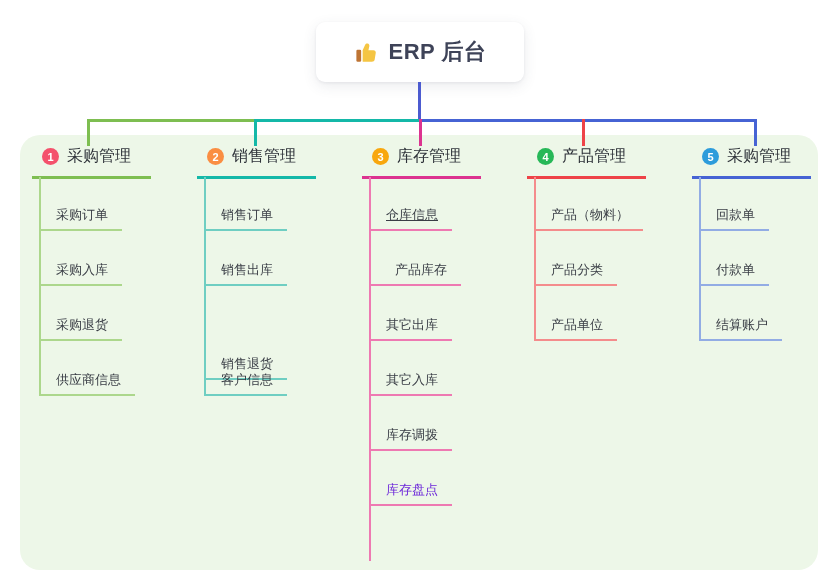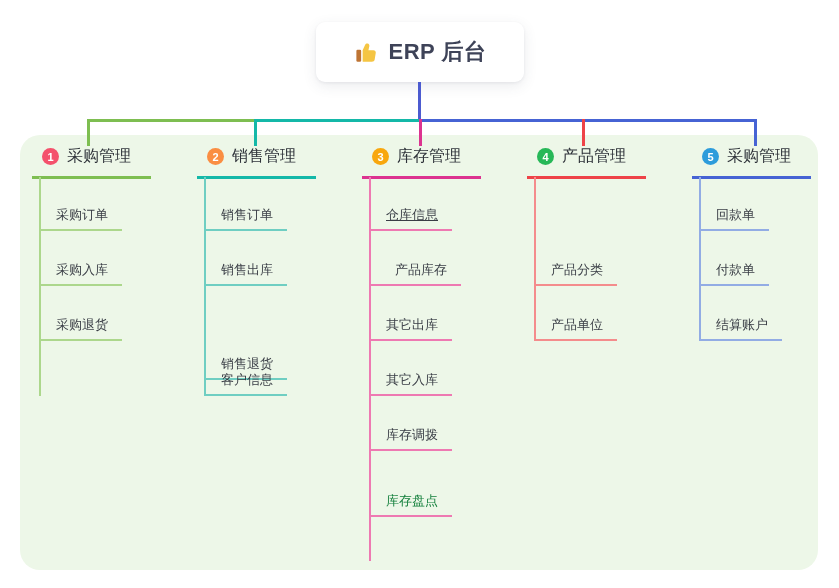--- a/index.html
+++ b/index.html
@@ -60,20 +60,21 @@
     <div class="line" style="left: 420px; top: 119px; width: 336.5px; height: 3px; background: rgb(70, 99, 212);"></div>
     <div class="line" style="left: 87px; top: 119px; width: 3px; height: 27px; background: rgb(126, 190, 81);"></div>
     <div class="branch-header" style="left: 32px; border-bottom: 3px solid rgb(126, 190, 81); color: rgb(47, 51, 58);">
       <span class="badge" style="background: rgb(244, 81, 108); color: rgb(255, 255, 255);">1</span>
       <span>采购管理</span>
     </div>
     <div class="line" style="left: 39px; top: 177px; width: 2px; height: 219px; background: rgb(172, 215, 140);"></div>
     <div class="child-node" style="left: 39px; top: 208px; border-bottom: 2px solid rgb(172, 215, 140); color: rgb(58, 62, 70); text-align: center;">采购订单</div>
     <div class="child-node" style="left: 39px; top: 263px; border-bottom: 2px solid rgb(172, 215, 140); color: rgb(58, 62, 70);">采购入库</div>
     <div class="child-node" style="left: 39px; top: 318px; border-bottom: 2px solid rgb(172, 215, 140); color: rgb(58, 62, 70);">采购退货</div>
+    <div class="child-node" style="left: 39px; top: 373px; border-bottom: 2px solid rgb(172, 215, 140); color: rgb(58, 62, 70);">供应商信息</div>
     <div class="line" style="left: 254px; top: 119px; width: 3px; height: 27px; background: rgb(20, 184, 168);"></div>
     <div class="branch-header" style="left: 197px; border-bottom: 3px solid rgb(20, 184, 168); color: rgb(47, 51, 58);">
       <span class="badge" style="background: rgb(250, 142, 66); color: rgb(255, 255, 255);">2</span>
       <span>销售管理</span>
     </div>
     <div class="line" style="left: 204px; top: 177px; width: 2px; height: 219px; background: rgb(111, 206, 194);"></div>
     <div class="child-node" style="left: 204px; top: 208px; border-bottom: 2px solid rgb(111, 206, 194); color: rgb(58, 62, 70);">销售订单</div>
     <div class="child-node" style="left: 204px; top: 263px; border-bottom: 2px solid rgb(111, 206, 194); color: rgb(58, 62, 70);">销售出库</div>
     <div class="child-node" style="left: 204px; top: 318px; border-bottom: 2px solid rgb(111, 206, 194); color: rgb(58, 62, 70); margin-top: 39px;">销售退货</div>
     <div class="child-node" style="left: 204px; top: 373px; border-bottom: 2px solid rgb(111, 206, 194); color: rgb(58, 62, 70);">客户信息</div>
@@ -81,27 +82,28 @@
     <div class="branch-header" style="left: 362px; border-bottom: 3px solid rgb(220, 51, 144); color: rgb(47, 51, 58);">
       <span class="badge" style="background: rgb(248, 167, 14); color: rgb(255, 255, 255);">3</span>
       <span>库存管理</span>
     </div>
     <div class="line" style="left: 369px; top: 177px; width: 2px; height: 384px; background: rgb(238, 121, 178);"></div>
     <div class="child-node" style="left: 369px; top: 208px; border-bottom: 2px solid rgb(238, 121, 178); color: rgb(58, 62, 70); text-decoration: underline;">仓库信息</div>
     <div class="child-node" style="left: 369px; top: 263px; border-bottom: 2px solid rgb(238, 121, 178); color: rgb(58, 62, 70); padding-left: 26px;">产品库存</div>
     <div class="child-node" style="left: 369px; top: 318px; border-bottom: 2px solid rgb(238, 121, 178); color: rgb(58, 62, 70);">其它出库</div>
     <div class="child-node" style="left: 369px; top: 373px; border-bottom: 2px solid rgb(238, 121, 178); color: rgb(58, 62, 70);">其它入库</div>
     <div class="child-node" style="left: 369px; top: 428px; border-bottom: 2px solid rgb(238, 121, 178); color: rgb(58, 62, 70);">库存调拨</div>
-    <div class="child-node" style="left: 369px; top: 494px; border-bottom: 2px solid rgb(238, 121, 178); color: #15803d;">库存盘点</div>
+    <div class="child-node" style="left: 369px; top: 483px; border-bottom: 2px solid rgb(238, 121, 178); color: #6d28d9;">库存盘点</div>
     <div class="line" style="left: 581.5px; top: 119px; width: 3px; height: 27px; background: rgb(238, 67, 72);"></div>
     <div class="branch-header" style="left: 527px; border-bottom: 3px solid rgb(238, 67, 72); color: rgb(47, 51, 58);">
       <span class="badge" style="background: rgb(39, 184, 88); color: rgb(255, 255, 255);">4</span>
       <span>产品管理</span>
     </div>
     <div class="line" style="left: 534px; top: 177px; width: 2px; height: 164px; background: rgb(244, 140, 140);"></div>
+    <div class="child-node" style="left: 534px; top: 208px; border-bottom: 2px solid rgb(244, 140, 140); color: rgb(58, 62, 70);">产品（物料）</div>
     <div class="child-node" style="left: 534px; top: 263px; border-bottom: 2px solid rgb(244, 140, 140); color: rgb(58, 62, 70);">产品分类</div>
     <div class="child-node" style="left: 534px; top: 318px; border-bottom: 2px solid rgb(244, 140, 140); color: rgb(58, 62, 70);">产品单位</div>
     <div class="line" style="left: 753.5px; top: 119px; width: 3px; height: 27px; background: rgb(70, 99, 212);"></div>
     <div class="branch-header" style="left: 692px; border-bottom: 3px solid rgb(70, 99, 212); color: rgb(47, 51, 58);">
       <span class="badge" style="background: rgb(45, 156, 219); color: rgb(255, 255, 255);">5</span>
       <span>采购管理</span>
     </div>
     <div class="line" style="left: 699px; top: 177px; width: 2px; height: 164px; background: rgb(146, 172, 228);"></div>
     <div class="child-node" style="left: 699px; top: 208px; border-bottom: 2px solid rgb(146, 172, 228); color: rgb(58, 62, 70);">回款单</div>
     <div class="child-node" style="left: 699px; top: 263px; border-bottom: 2px solid rgb(146, 172, 228); color: rgb(58, 62, 70);">付款单</div>

